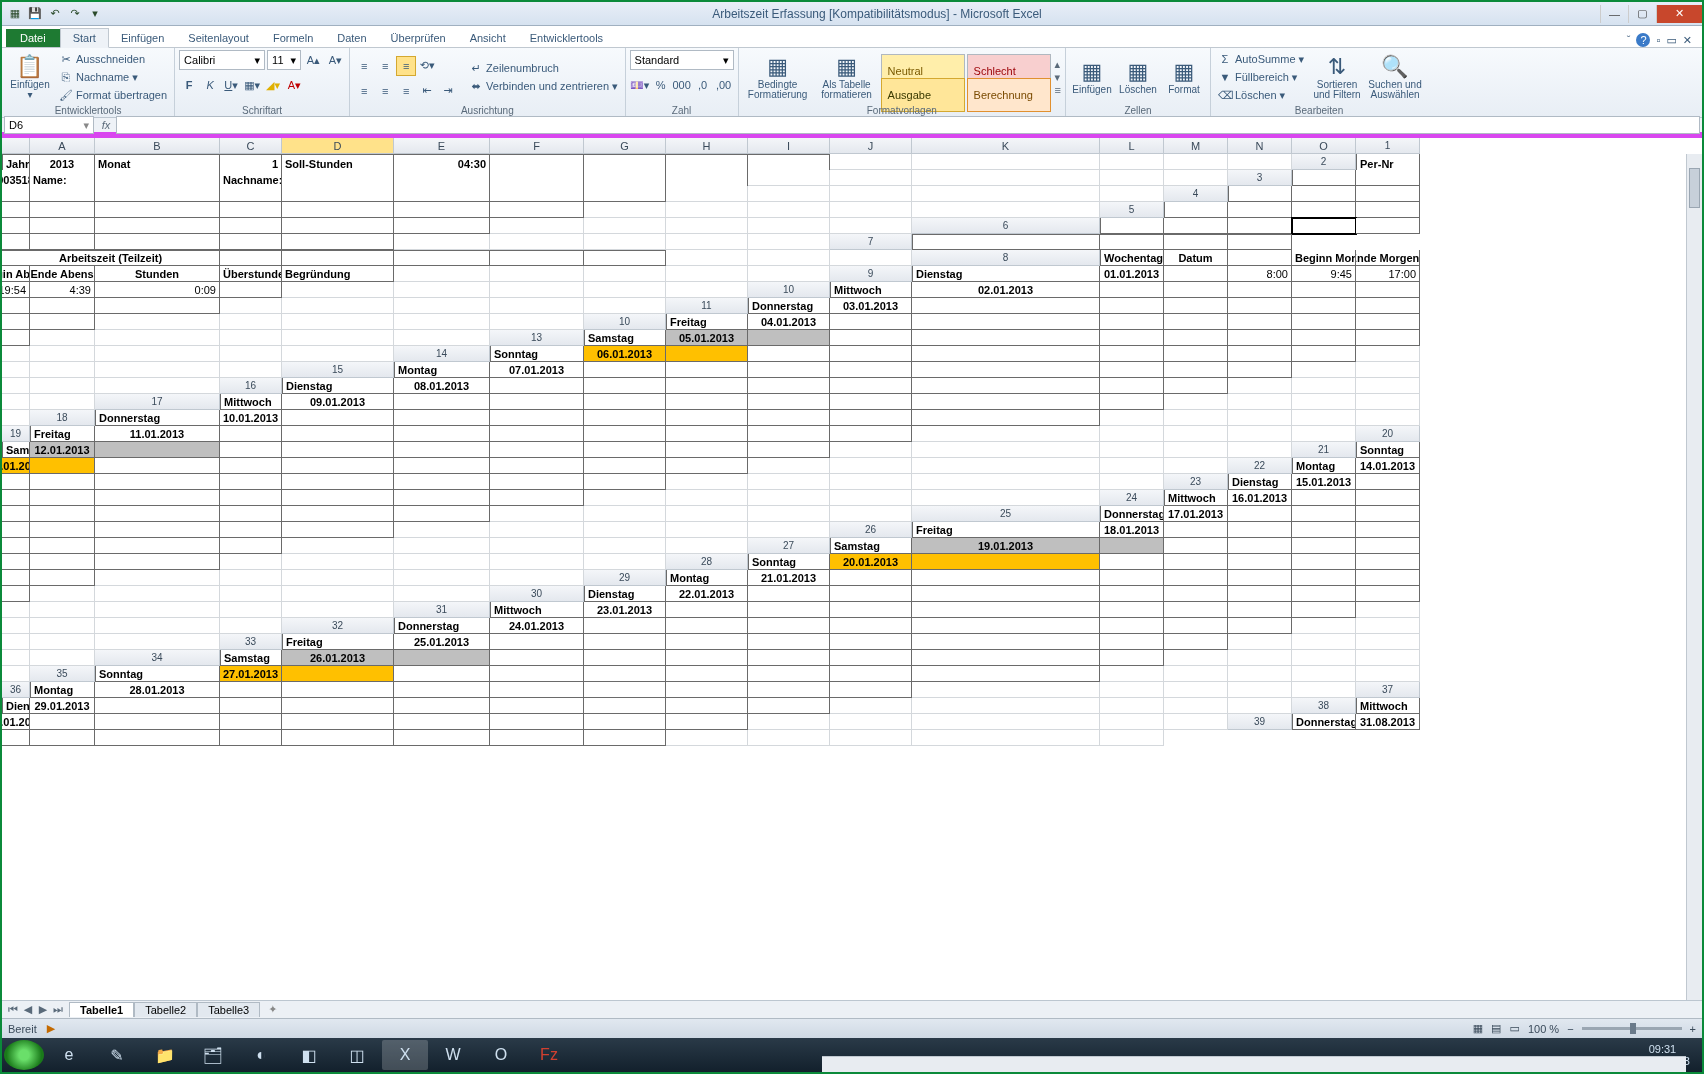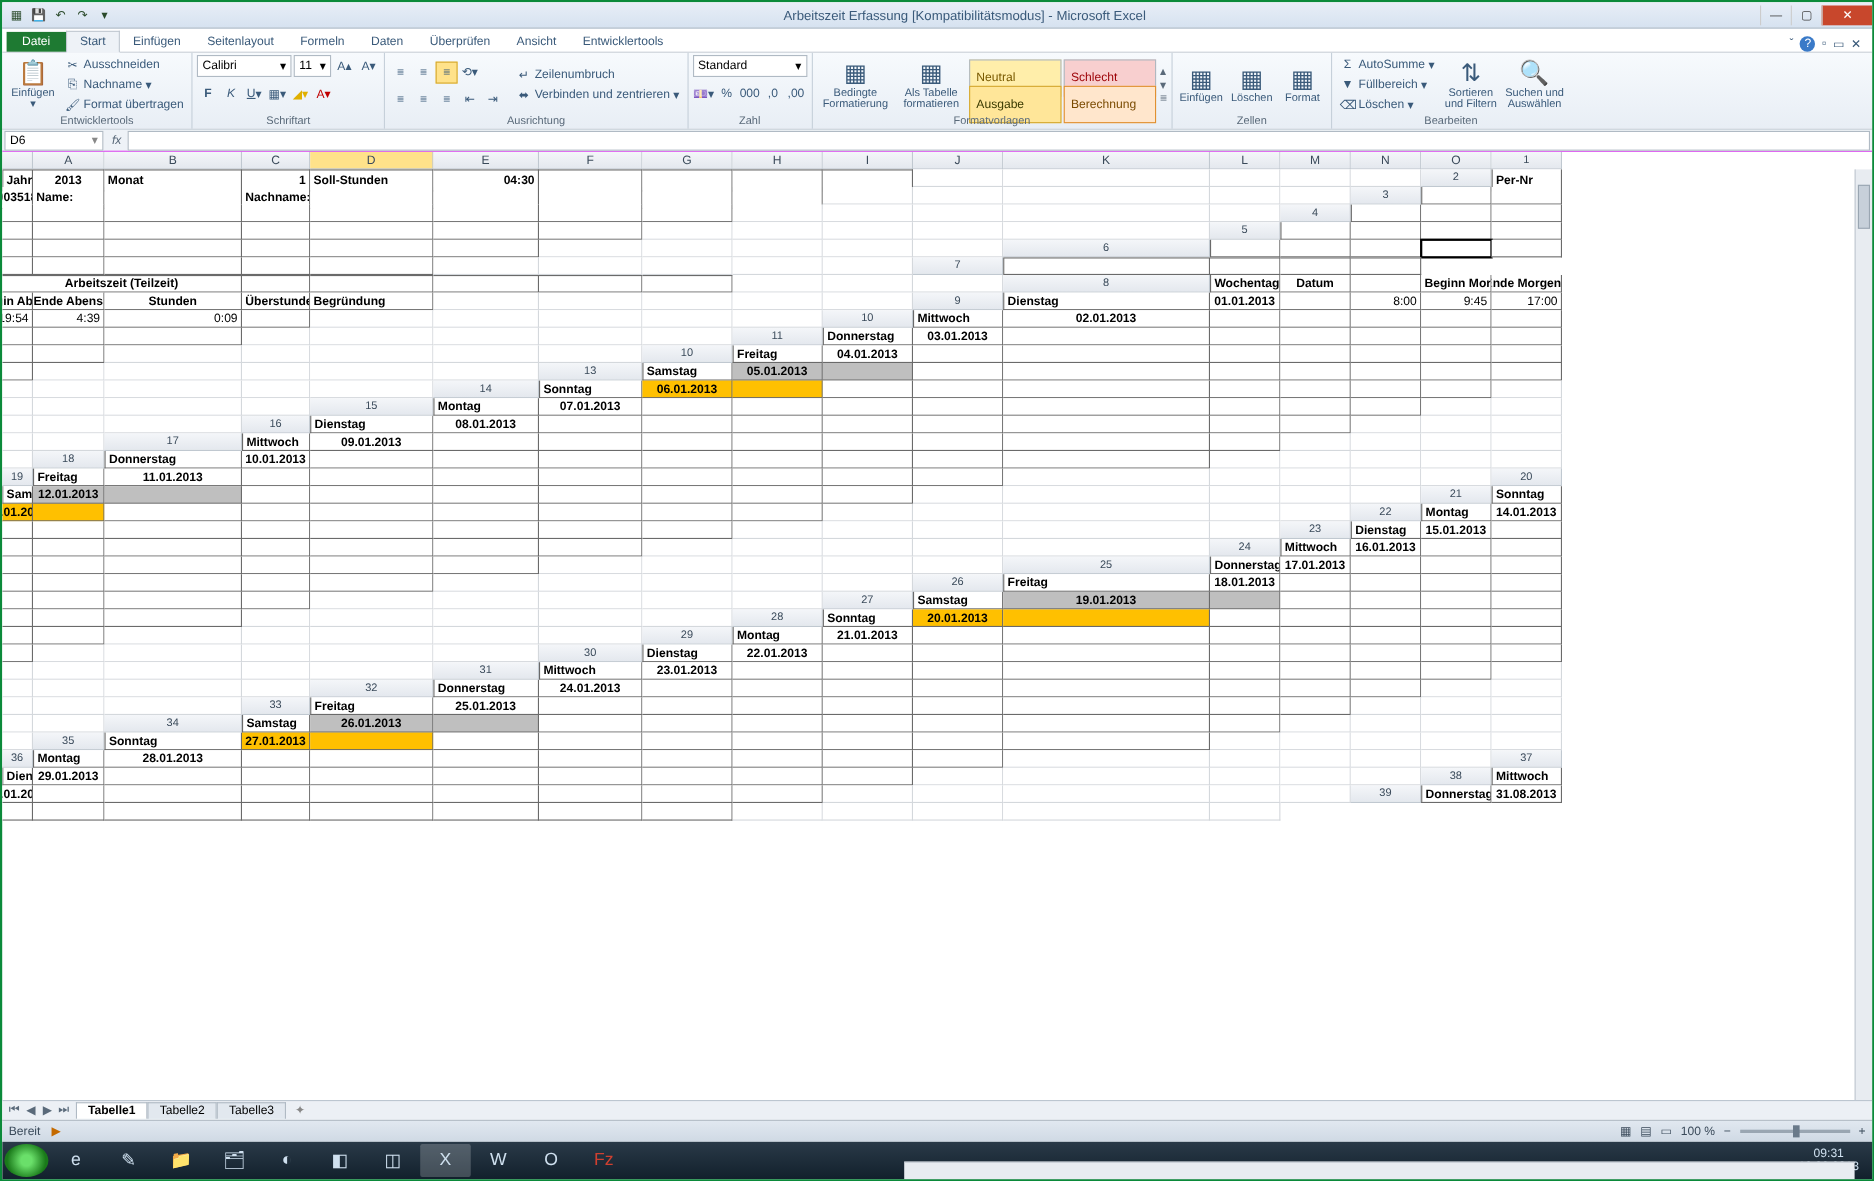--- a/index.html
+++ b/index.html
@@ -31,21 +31,21 @@
 .btnrow{display:flex;gap:1px;margin-top:2px;}
 .sq{width:20px;height:20px;display:flex;align-items:center;justify-content:center;color:#3a5a7a;font-size:11px;}
 .sq.hl{background:#ffe28a;border:1px solid #d4a830;}
 .num-sel{border:1px solid #b0bac4;background:#fff;height:20px;width:104px;padding:0 4px;display:flex;align-items:center;font-size:11px;}
 .styles-gal{display:grid;grid-template-columns:84px 84px;grid-template-rows:22px 22px;gap:2px;}
 .style-cell{border:1px solid #b0b8c0;display:flex;align-items:center;padding:16px 6px;font-size:11px;}
 .style-neutral{background:#ffeeaa;color:#7a5a00;}
 .style-bad{background:#f8cfcf;color:#9c0006;}
 .style-out{background:#ffe699;border:1px solid #d4a830;color:#3a3a00;}
 .style-calc{background:#ffe6cc;border:1px solid #e09030;color:#7a4a00;}
-.formula-bar{height:20px;background:#eef2f7;border-bottom:1px solid #d946ef;display:flex;align-items:center;}
+.formula-bar{height:20px;background:#eef2f7;border-bottom:6px solid #d946ef;display:flex;align-items:center;}
 .name-box{width:90px;border:1px solid #b0bac4;background:#fff;height:18px;margin:0 2px;padding:0 4px;display:flex;align-items:center;}
 .fx{width:20px;text-align:center;color:#5a6a7a;font-style:italic;}
 .fx-input{flex:1;border:1px solid #b0bac4;background:#fff;height:18px;margin-right:2px;}
 .grid-area{flex:1;display:flex;overflow:hidden;position:relative;}
 .sheet{display:grid;grid-template-columns:28px 65px 125px 62px 112px 96px 94px 82px 82px 82px 82px 188px repeat(5,64px);grid-auto-rows:16px;}
 .hdr{background:linear-gradient(#f4f6f9,#e4e8ee);border-right:1px solid #c0c8d0;border-bottom:1px solid #c0c8d0;display:flex;align-items:center;justify-content:center;color:#3a4a5a;font-size:11px;}
 .hdr.sel{background:#ffe28a;}
 .rh{background:linear-gradient(#f4f6f9,#e4e8ee);border-right:1px solid #c0c8d0;border-bottom:1px solid #c0c8d0;display:flex;align-items:center;justify-content:center;color:#3a4a5a;font-size:10px;}
 .cell{border-right:1px solid #d4d8dc;border-bottom:1px solid #d4d8dc;padding:0 3px;display:flex;align-items:center;background:#fff;font-size:11px;overflow:hidden;white-space:nowrap;}
 .bold{font-weight:bold;}

